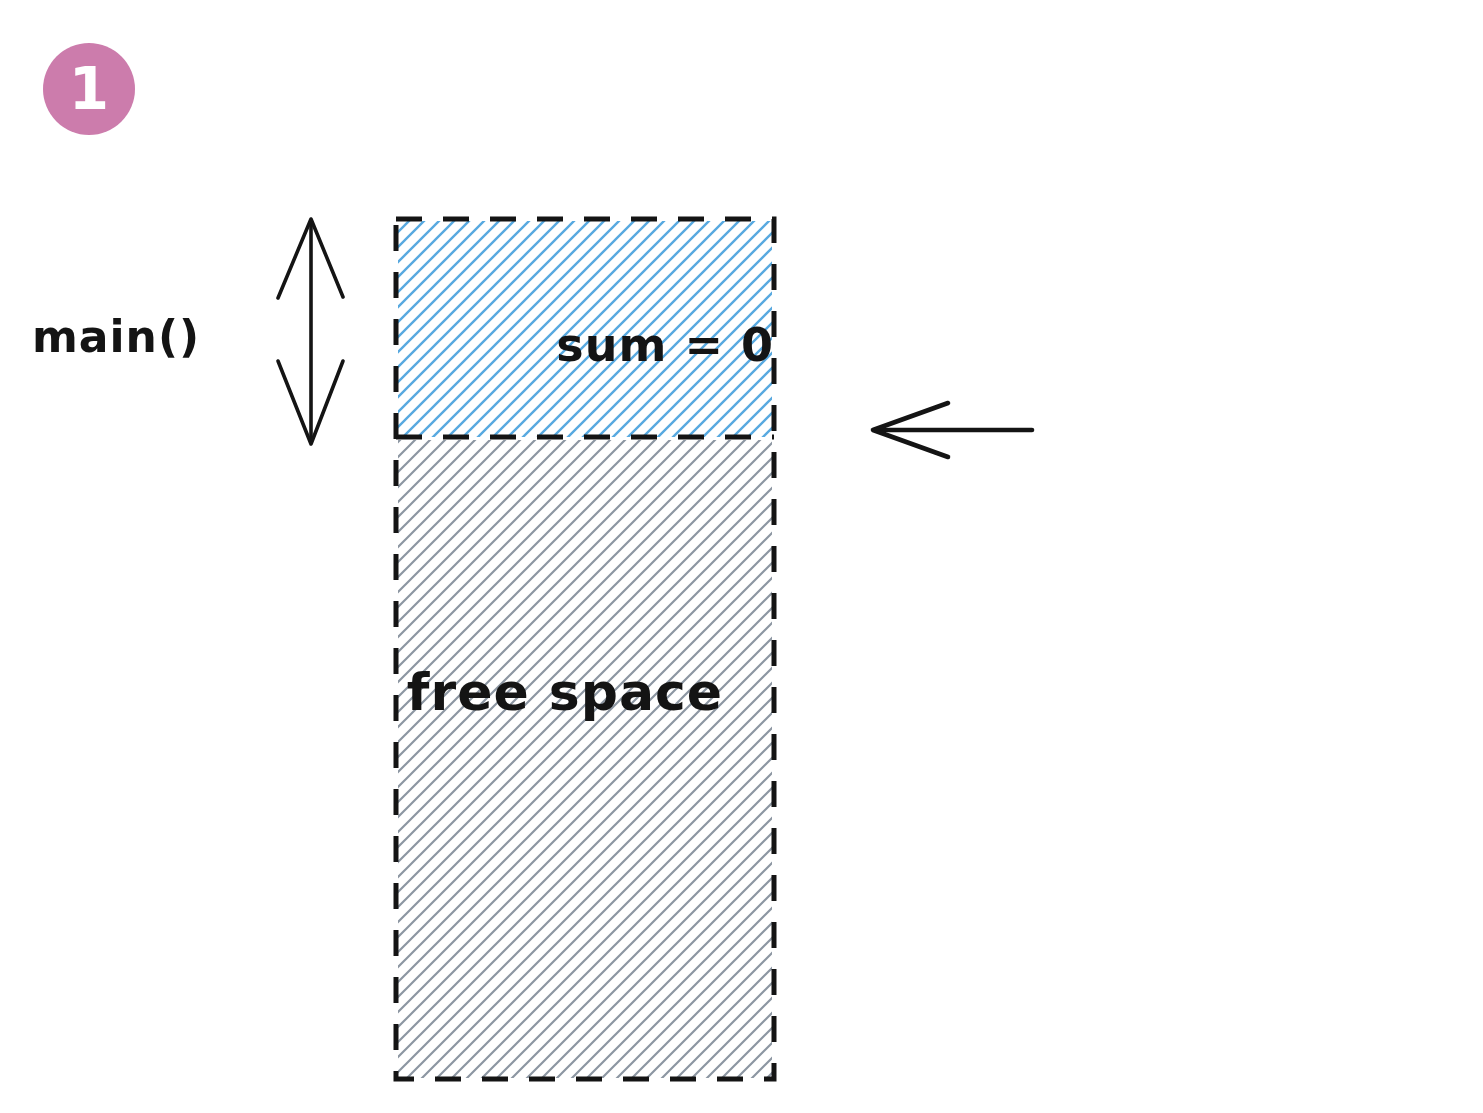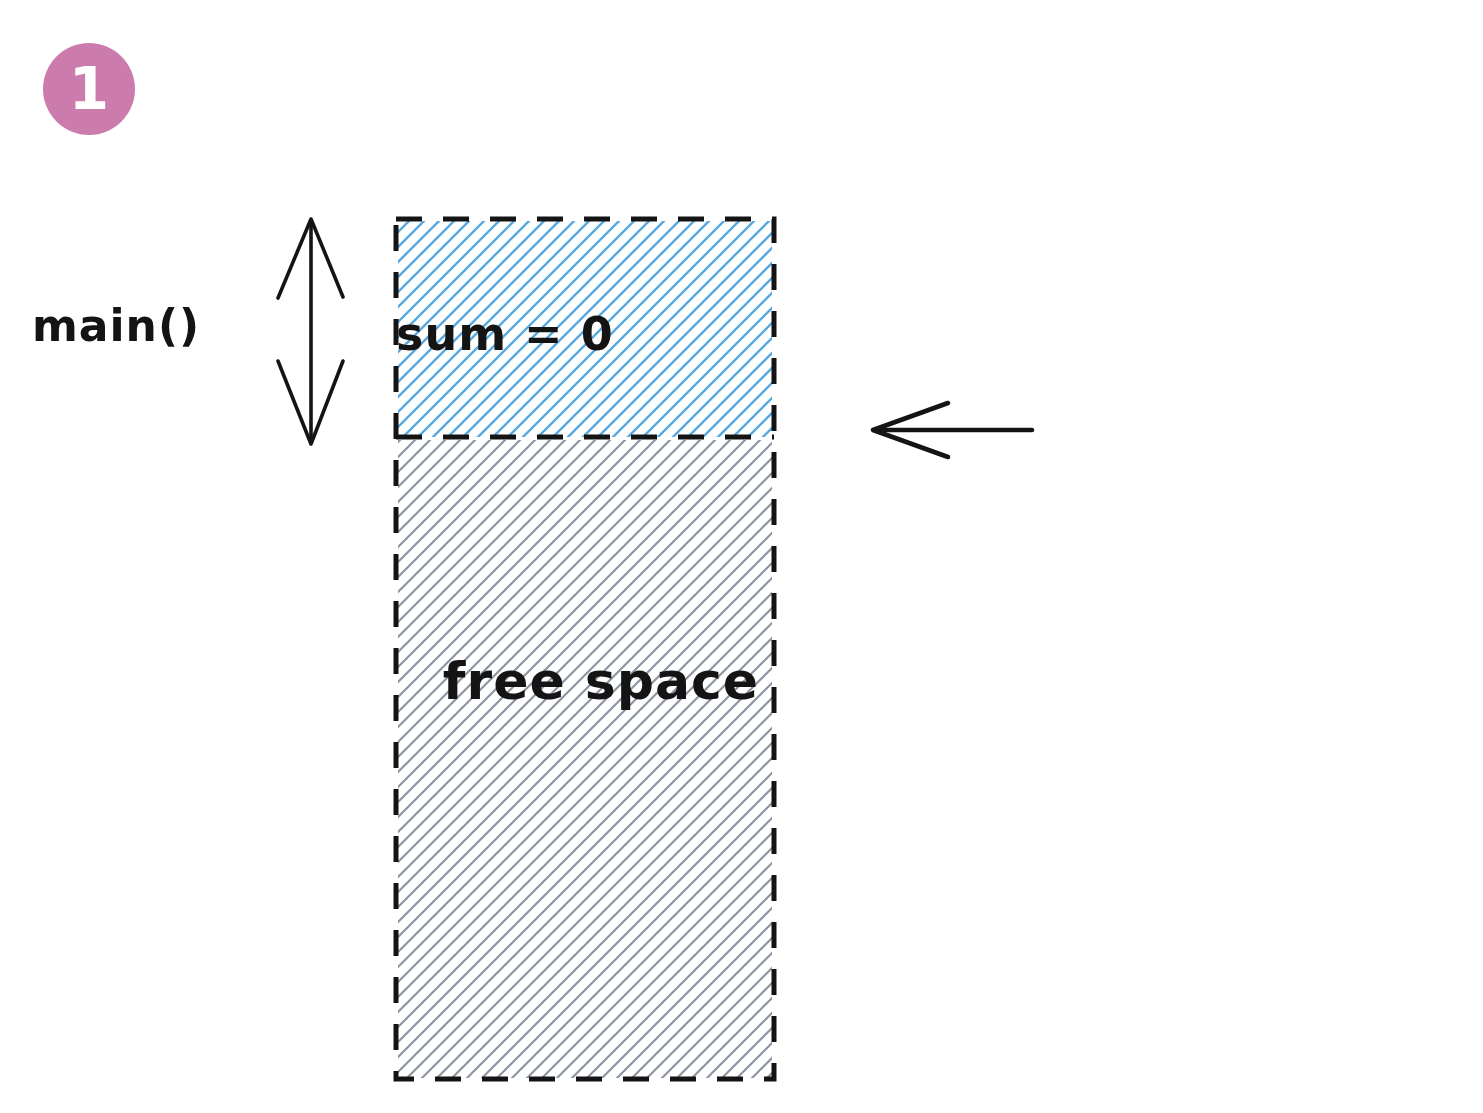--- a/index.html
+++ b/index.html
@@ -47,20 +47,21 @@
     stroke: var(--hatch-gray, #8C96A2);
     stroke-width: 2.2;
   }
   .hand {
     position: absolute;
     color: var(--ink, #141414);
     font-weight: 700;
     letter-spacing: 1px;
     white-space: nowrap;
     line-height: 1;
+    margin-top: 11px;
   }
   .step-badge {
     position: absolute;
     left: 43px;
     top: 43px;
     width: 92px;
     height: 92px;
     border-radius: 50%;
     background: var(--badge-pink, #CC7CAC);
     display: flex;
@@ -75,25 +76,25 @@
   }
   .frame-label {
     left: 32px;
     top: 304px;
     font-size: 44px;
   }
   .frame-value {
     left: 396px;
     top: 311px;
     width: 378px;
-    text-align: left;
+    text-align: right;
     font-size: 46px;
   }
   .free-space-label {
-    left: 412px;
+    left: 376px;
     top: 655px;
     width: 378px;
     text-align: center;
     font-size: 52px;
   }
   .stack-pointer-label {
     left: 1058px;
     top: 406px;
     font-size: 52px;
   }

